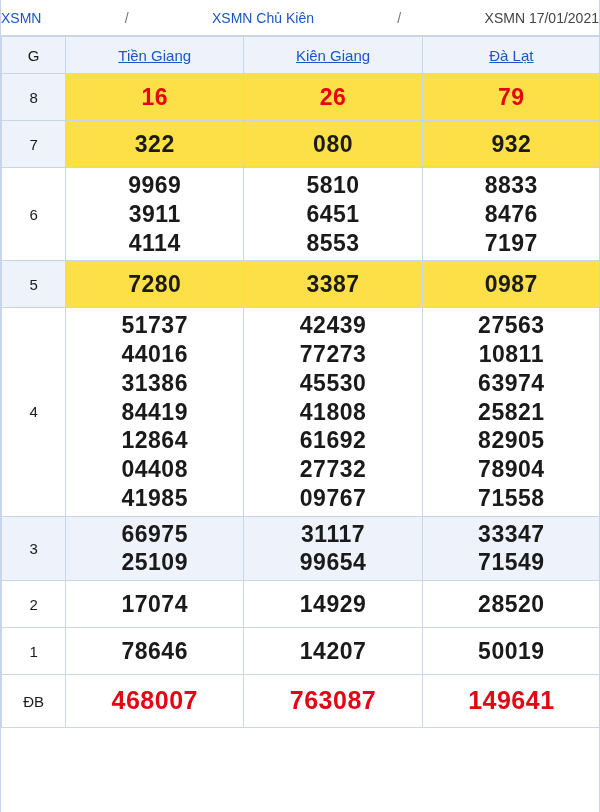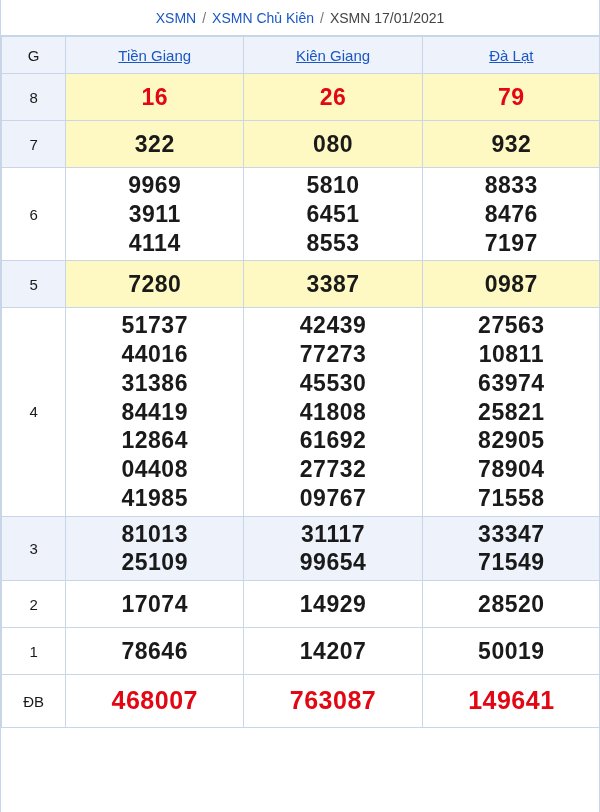--- a/index.html
+++ b/index.html
@@ -15,21 +15,21 @@
     position: relative;
     overflow: hidden;
     background: #ffffff;
     border-left: 1px solid #c8d4e8;
     border-right: 1px solid #c8d4e8;
   }
   .breadcrumb {
     height: 36px;
     display: flex;
     align-items: center;
-    justify-content: center;
+    justify-content: space-between;
     font-size: 14px;
     color: #555;
     border-bottom: 1px solid #c9d6e8;
     background: #ffffff;
     box-sizing: border-box;
   }
   .breadcrumb a {
     color: #1a57c4;
     text-decoration: none;
   }
@@ -73,21 +73,21 @@
     color: #222;
   }
   td.label.white { background: #ffffff; }
   td.num {
     font-size: 23px;
     font-weight: bold;
     letter-spacing: 0.5px;
     line-height: 1.25;
     padding: 3px 0;
   }
-  td.num.alt { background: #fef9c3; }
+  td.num.alt { background: #fde047; }
   td.num.red { color: #e30613; }
   td.num .line { display: block; }
   tr.r8 td.num, tr.r7 td.num, tr.r5 td.num,
   tr.r2 td.num, tr.r1 td.num { height: 40px; }
   tr.r8 td, tr.r7 td, tr.r5 td { background: #eef3fb; }
   tr.r3 td.label, tr.r3 td.num { background: #eef3fb; }
   tr.rdb td.num { font-size: 25px; margin-top: 34px; }
   tr.rdb td { height: 46px; }
 </style>
 </head>
@@ -209,21 +209,21 @@
           <span class="line">25821</span>
           <span class="line">82905</span>
           <span class="line">78904</span>
           <span class="line">71558</span>
         </td>
       </tr>
 
       <tr class="r3">
         <td class="label">3</td>
         <td class="num alt">
-          <span class="line">81013</span>
+          <span class="line">66975</span>
           <span class="line">25109</span>
         </td>
         <td class="num alt">
           <span class="line">31117</span>
           <span class="line">99654</span>
         </td>
         <td class="num alt">
           <span class="line">33347</span>
           <span class="line">71549</span>
         </td>

